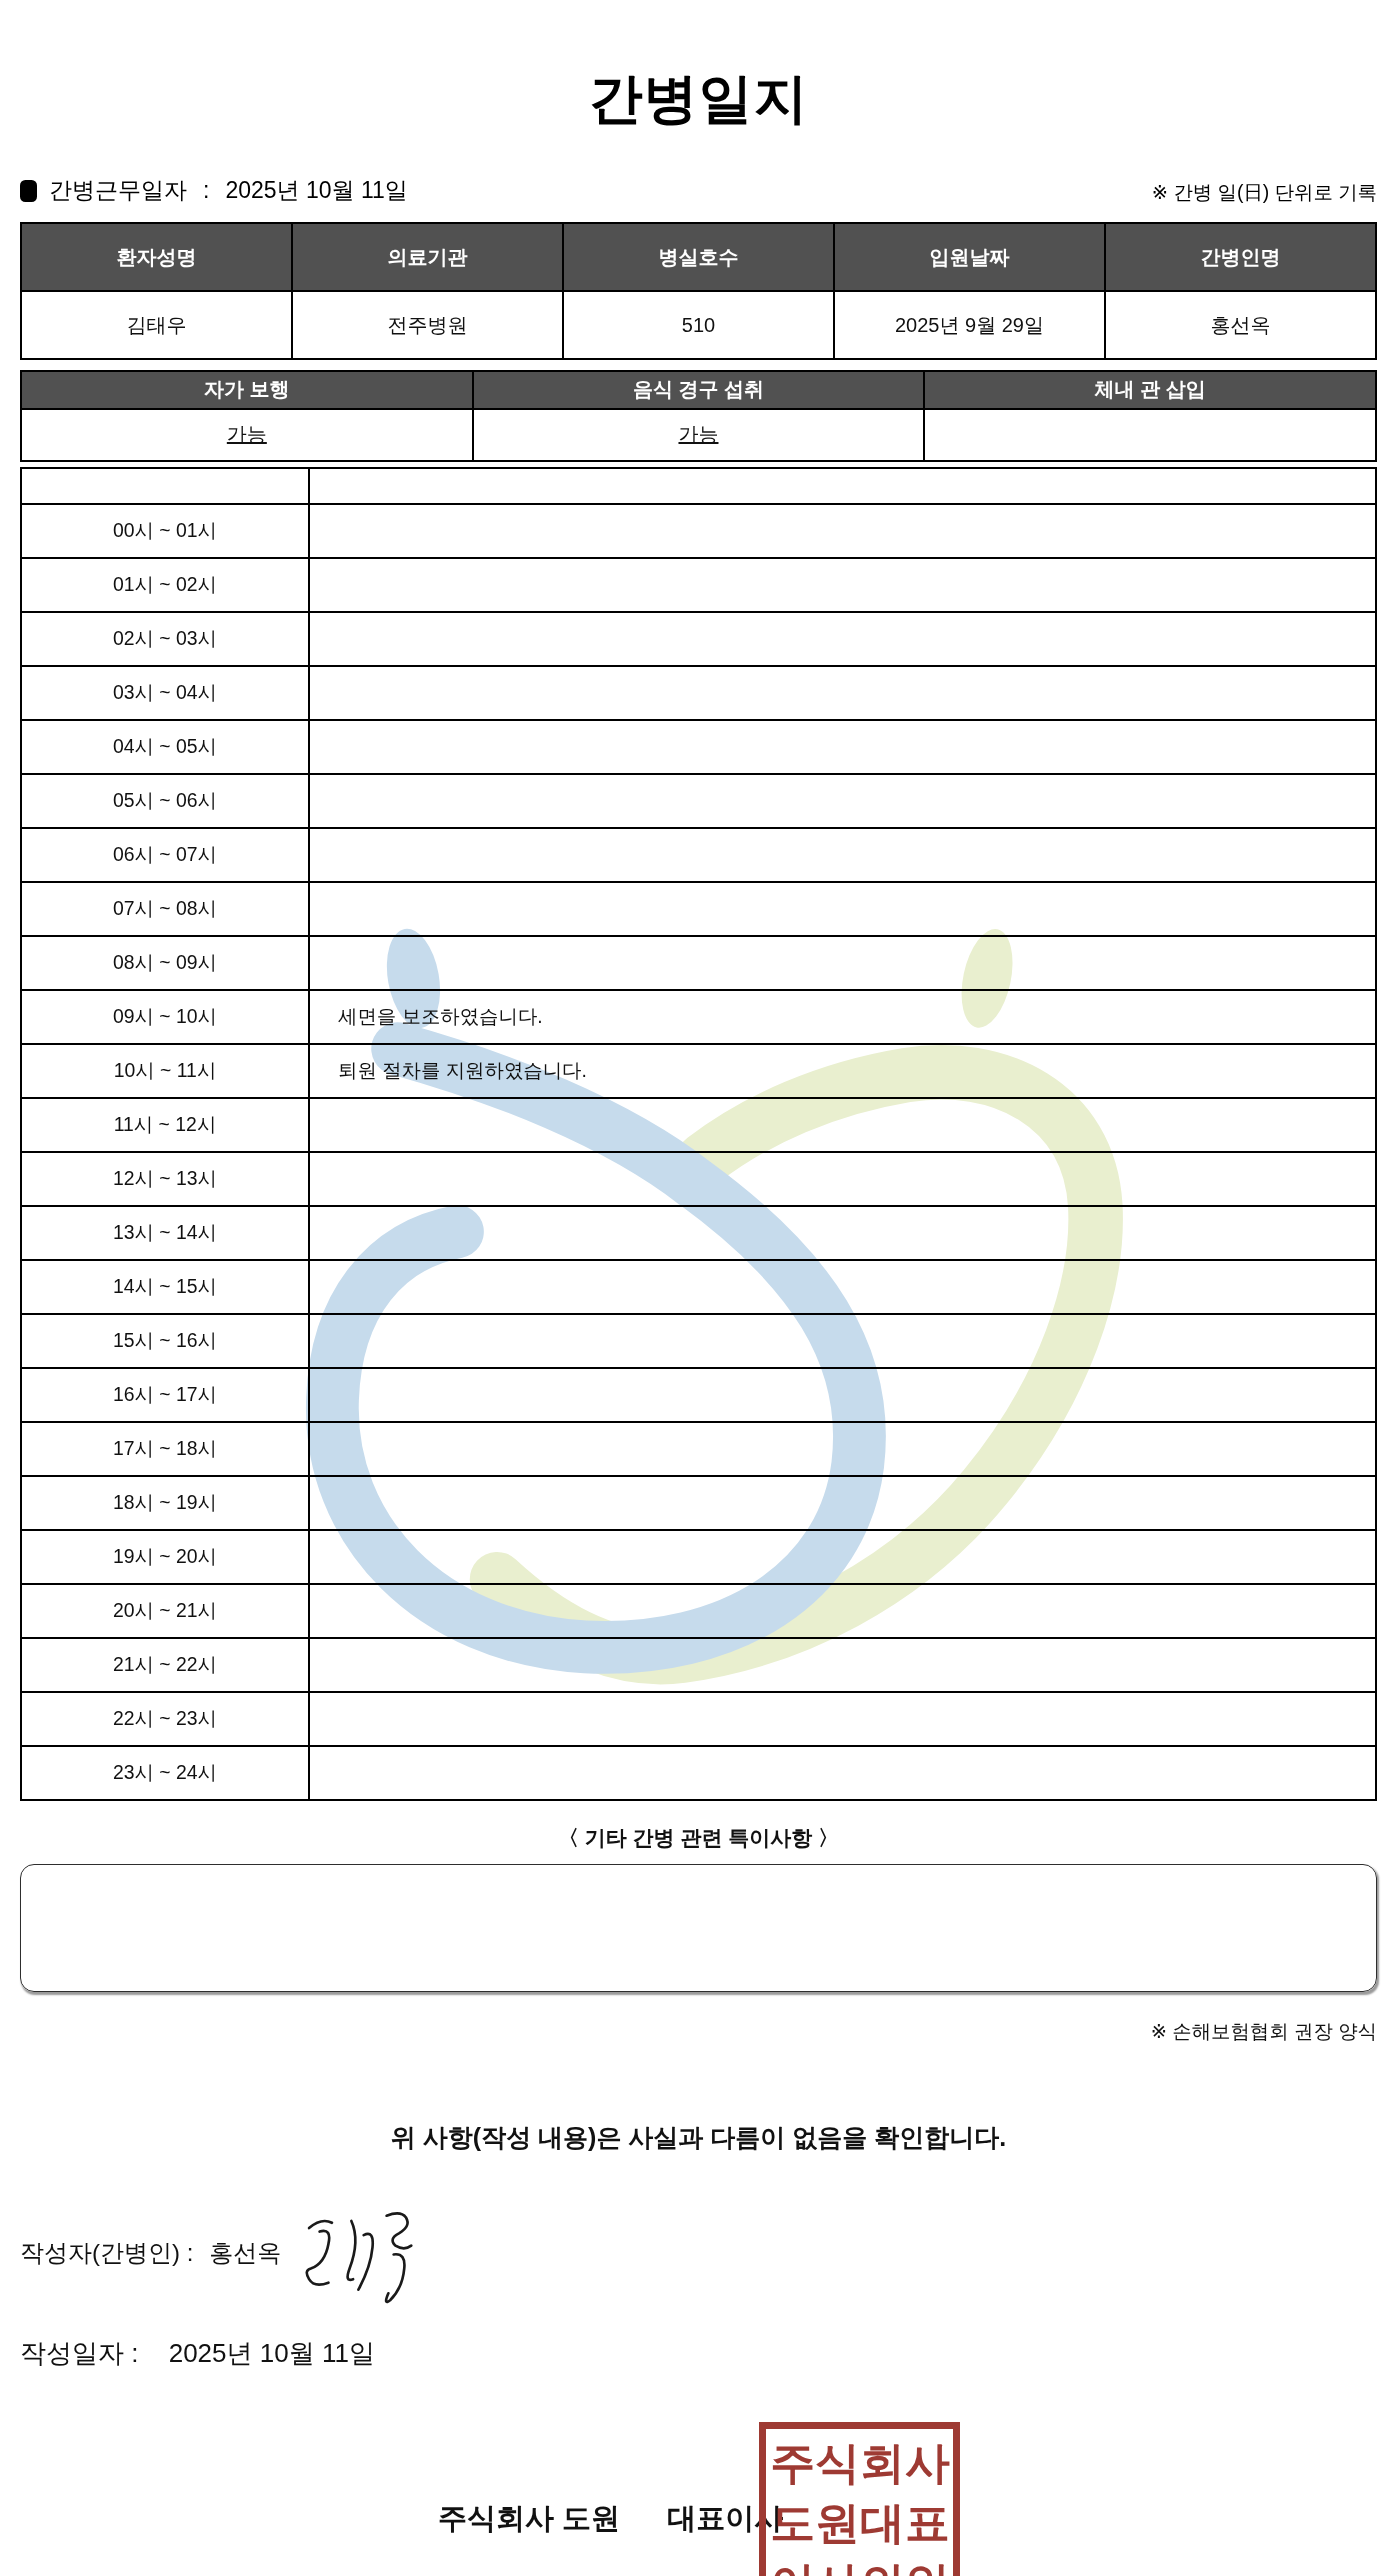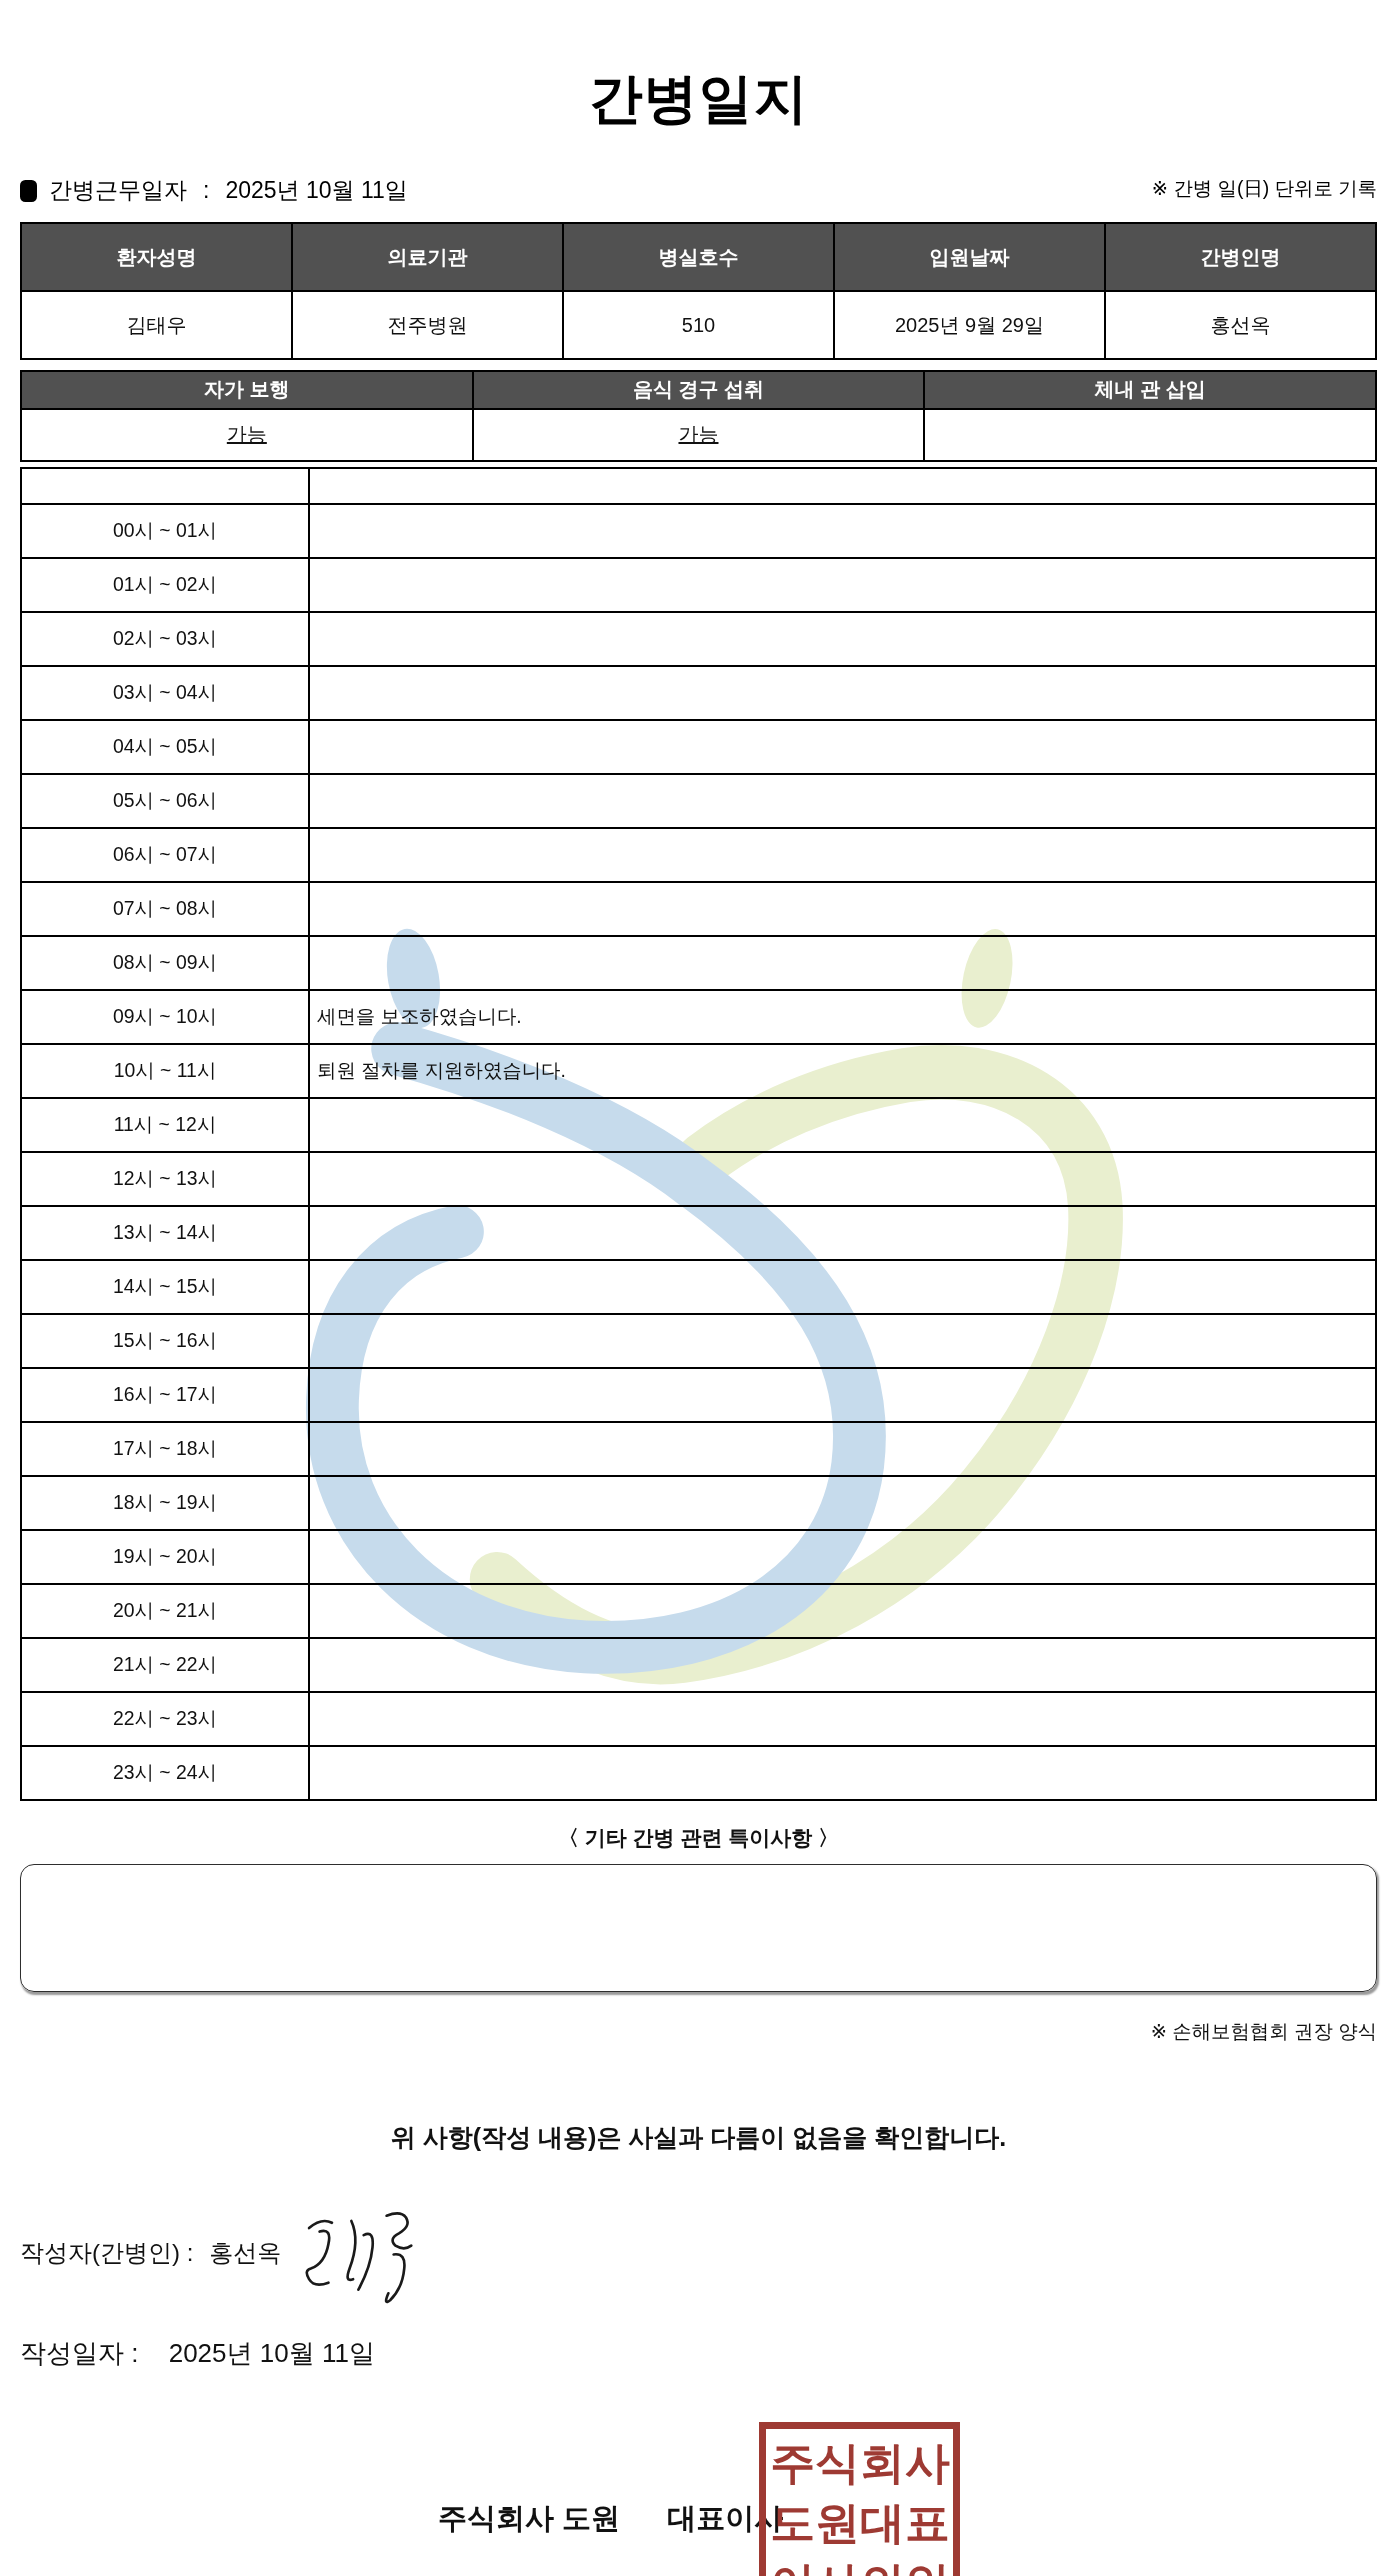--- a/index.html
+++ b/index.html
@@ -7,21 +7,21 @@
   body { font-family:"Liberation Sans","DejaVu Sans",sans-serif; color:#111; }
   .page { position:relative; width:1397px; height:2576px; background:#fff; overflow:hidden; }
 
   
   .watermark { position:absolute; inset:0; z-index:0; pointer-events:none; }
 
   .content { position:relative; z-index:1; padding:0 20px; }
 
   .doc-title { margin-top:63px; text-align:center; font-size:54px; font-weight:800; letter-spacing:0.9px; color:#000; }
 
-  .note-line { margin-top:39px; display:flex; justify-content:space-between; }
+  .note-line { margin-top:39px; display:flex; justify-content:space-between; align-items:flex-end; }
   .note-left { display:flex; align-items:center; font-size:23px; font-weight:400; color:#000; }
   .square-bullet { display:inline-block; width:16.7px; height:22px; background:#000; border-radius:5.3px; margin-right:12.3px; }
   .note-left .sep { margin:0 16px; }
   .note-right { font-size:19.4px; color:#000; }
 
   table { border-collapse:collapse; width:100%; table-layout:fixed; background:transparent; }
   td, th { border:2.6px solid #000; text-align:center; vertical-align:middle; font-weight:400; }
   .hdr { background:#515151; color:#ffffff; font-weight:700; font-size:20px; }
 
   .tbl-patient { margin-top:16px; }
@@ -29,21 +29,21 @@
   .tbl-patient .val { height:68px; font-size:20px; background:transparent; }
 
   .tbl-status { margin-top:9.7px; }
   .tbl-status .hdr { height:38px; }
   .tbl-status .val { height:52px; font-size:20px; background:transparent;text-decoration:underline; }
 
   .tbl-care { margin-top:5px; }
   .tbl-care .hdr { height:36px; font-size:19.4px; }
   .tbl-care td { height:54px; font-size:19.4px; background:transparent; }
   .tbl-care .time-col { width:288px; }
-  .tbl-care td.care-content { text-align:left; padding-left:7px; }
+  .tbl-care td.care-content { text-align:left; padding-left:28px; }
 
   .notes-title { margin-top:23px; text-align:center; font-size:21px; font-weight:700; }
   .notes-box { margin-top:12.3px; height:128px; border:1.8px solid #2e2e2e; border-radius:14px;
                box-shadow:1.8px 2.6px 1.8px #9a9a9a; background:transparent; font-size:19.4px; padding:12.3px 16px; }
 
   .form-note { margin-top:26px; text-align:right; font-size:19.4px; }
 
   .confirm-line { margin-top:76px; text-align:center; font-size:25px; font-weight:700; }
 
   .writer-line { margin-top:46px; display:flex; align-items:center; font-size:24px; }

